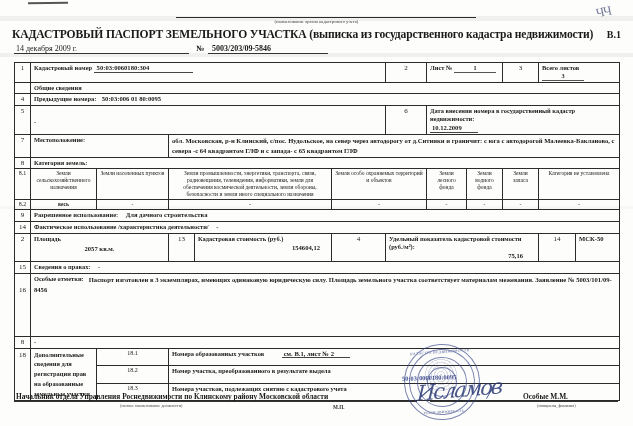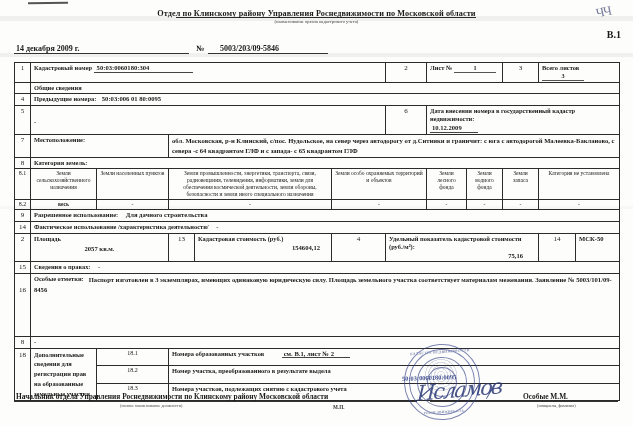--- a/index.html
+++ b/index.html
@@ -81,39 +81,38 @@
   .doc-form {
     position: absolute;
     top: 29px; right: 12px;
     font-size: 10px;
     font-weight: bold;
   }
   .doc-date {
     position: absolute;
     top: 44px; left: 16px;
     font-size: 8px;
-    font-weight: bold;
+    font-weight: normal;
   }
   .doc-date-line {
     position: absolute;
     top: 53px; left: 14px; width: 175px;
     border-bottom: .8px solid #333;
   }
   .doc-no-label {
     position: absolute;
     top: 44px; left: 196px;
     font-size: 8px;
     font-weight: bold;
   }
   .doc-no-val {
     position: absolute;
     top: 44px; left: 212px;
     font-size: 8px;
     font-weight: bold;
-    margin-left: 8px;
   }
   .doc-no-line {
     position: absolute;
     top: 53px; left: 208px; width: 120px;
     border-bottom: .8px solid #333;
   }
 
   
   table.grid {
     position: absolute;
@@ -291,23 +290,23 @@
 
 <div class="page">
 
   <div class="scan-band b1"></div>
   <div class="scan-band b2"></div>
   <div class="scan-band b3"></div>
   <div class="corner-mark"></div>
   <div class="pen-mark">ЧЧ</div>
 
   <div class="hdr-underline"></div>
-  <div class="hdr-org">Отдел по Клинскому району Управления Роснедвижимости по Московской области</div>
   <div class="hdr-org-cap">(наименование органа кадастрового учета)</div>
 
+  <div class="doc-title">КАДАСТРОВЫЙ ПАСПОРТ ЗЕМЕЛЬНОГО УЧАСТКА (выписка из государственного кадастра недвижимости)</div>
   <div class="doc-form">В.1</div>
 
   <div class="doc-date">14 декабря 2009 г.</div>
   <div class="doc-date-line"></div>
   <div class="doc-no-label">№</div>
   <div class="doc-no-val">5003/203/09-5846</div>
   <div class="doc-no-line"></div>
 
   <table class="grid">
     <colgroup>

